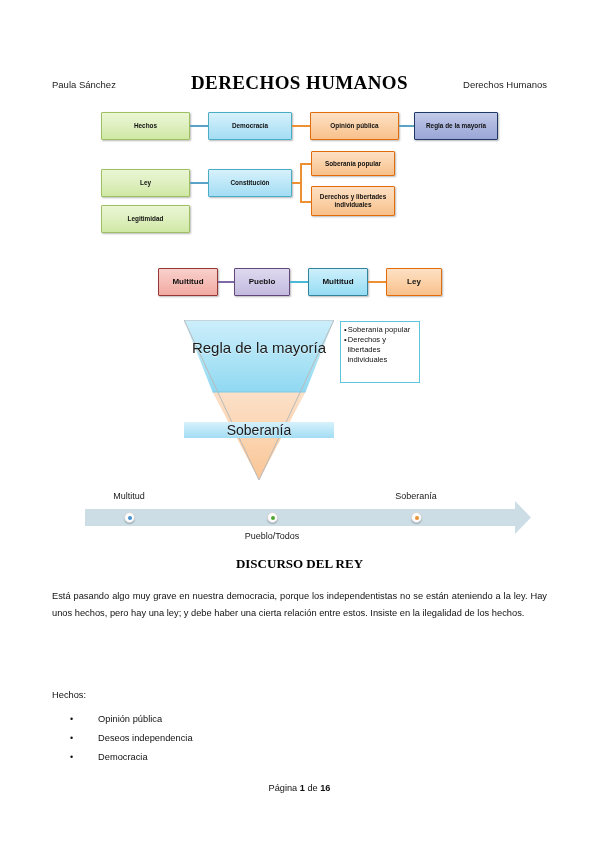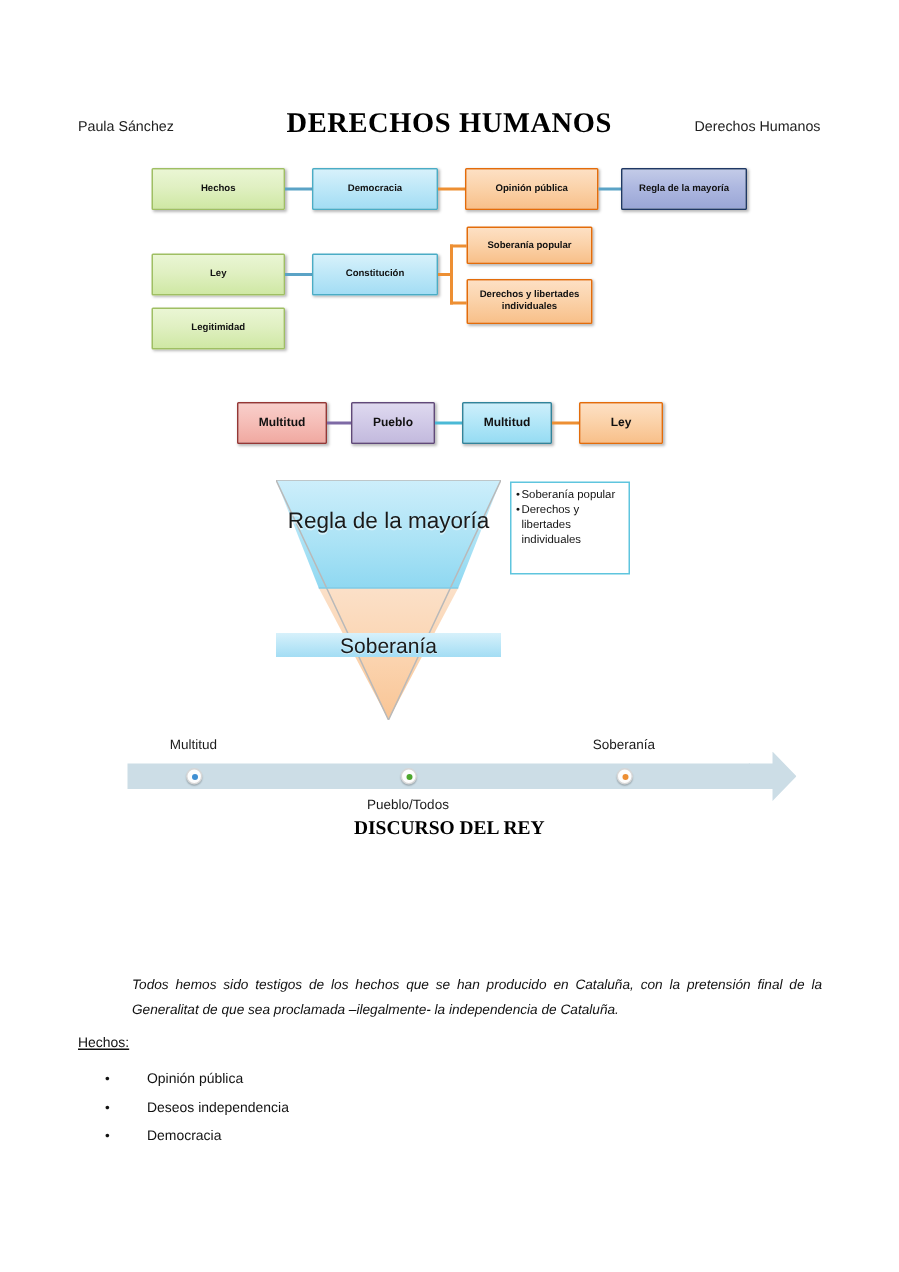--- a/index.html
+++ b/index.html
@@ -206,36 +206,39 @@
       <i style="background:#4ea72e;"></i>
     </div>
     <div class="tl-lab" style="left:217px;top:531px;width:110px;">Pueblo/Todos</div>
 
     <div class="tl-dot" style="left:411px;top:512px;">
       <i style="background:#ed8f33;"></i>
     </div>
     <div class="tl-lab" style="left:361px;top:491px;width:110px;">Soberanía</div>
   </div>
 
-  <div class="sec-title" style="top:544px;">DISCURSO DEL REY</div>
-
-
-  <div class="quote" style="top:648px;">Todos hemos sido testigos de los hechos que se han producido en Cataluña, con la pretensión final de la Generalitat de que sea proclamada –ilegalmente- la independencia de Cataluña.</div>
-
-  <div class="lbl" style="top:690px;text-decoration:underline;">Hechos:</div>
+  <div class="sec-title" style="top:556px;">DISCURSO DEL REY</div>
+
+  <div class="para" style="top:588px;">Está pasando algo muy grave en nuestra democracia, porque los independentistas no se están ateniendo a la ley. Hay unos hechos, pero hay una ley; y debe haber una cierta relación entre estos. Insiste en la ilegalidad de los hechos.</div>
+
+
+  <div class="lbl" style="top:690px;">Hechos:</div>
 
   <div class="blist">
     <div class="li">
       <span class="bu">•</span>
       <span>Opinión pública</span>
     </div>
     <div class="li">
       <span class="bu">•</span>
       <span>Deseos independencia</span>
     </div>
     <div class="li">
       <span class="bu">•</span>
       <span>Democracia</span>
     </div>
   </div>
 
+  <div class="footer">
+    <span>Página </span><b>1</b><span> de </span><b>16</b>
+  </div>
 
 </div>
 
 </body></html>

